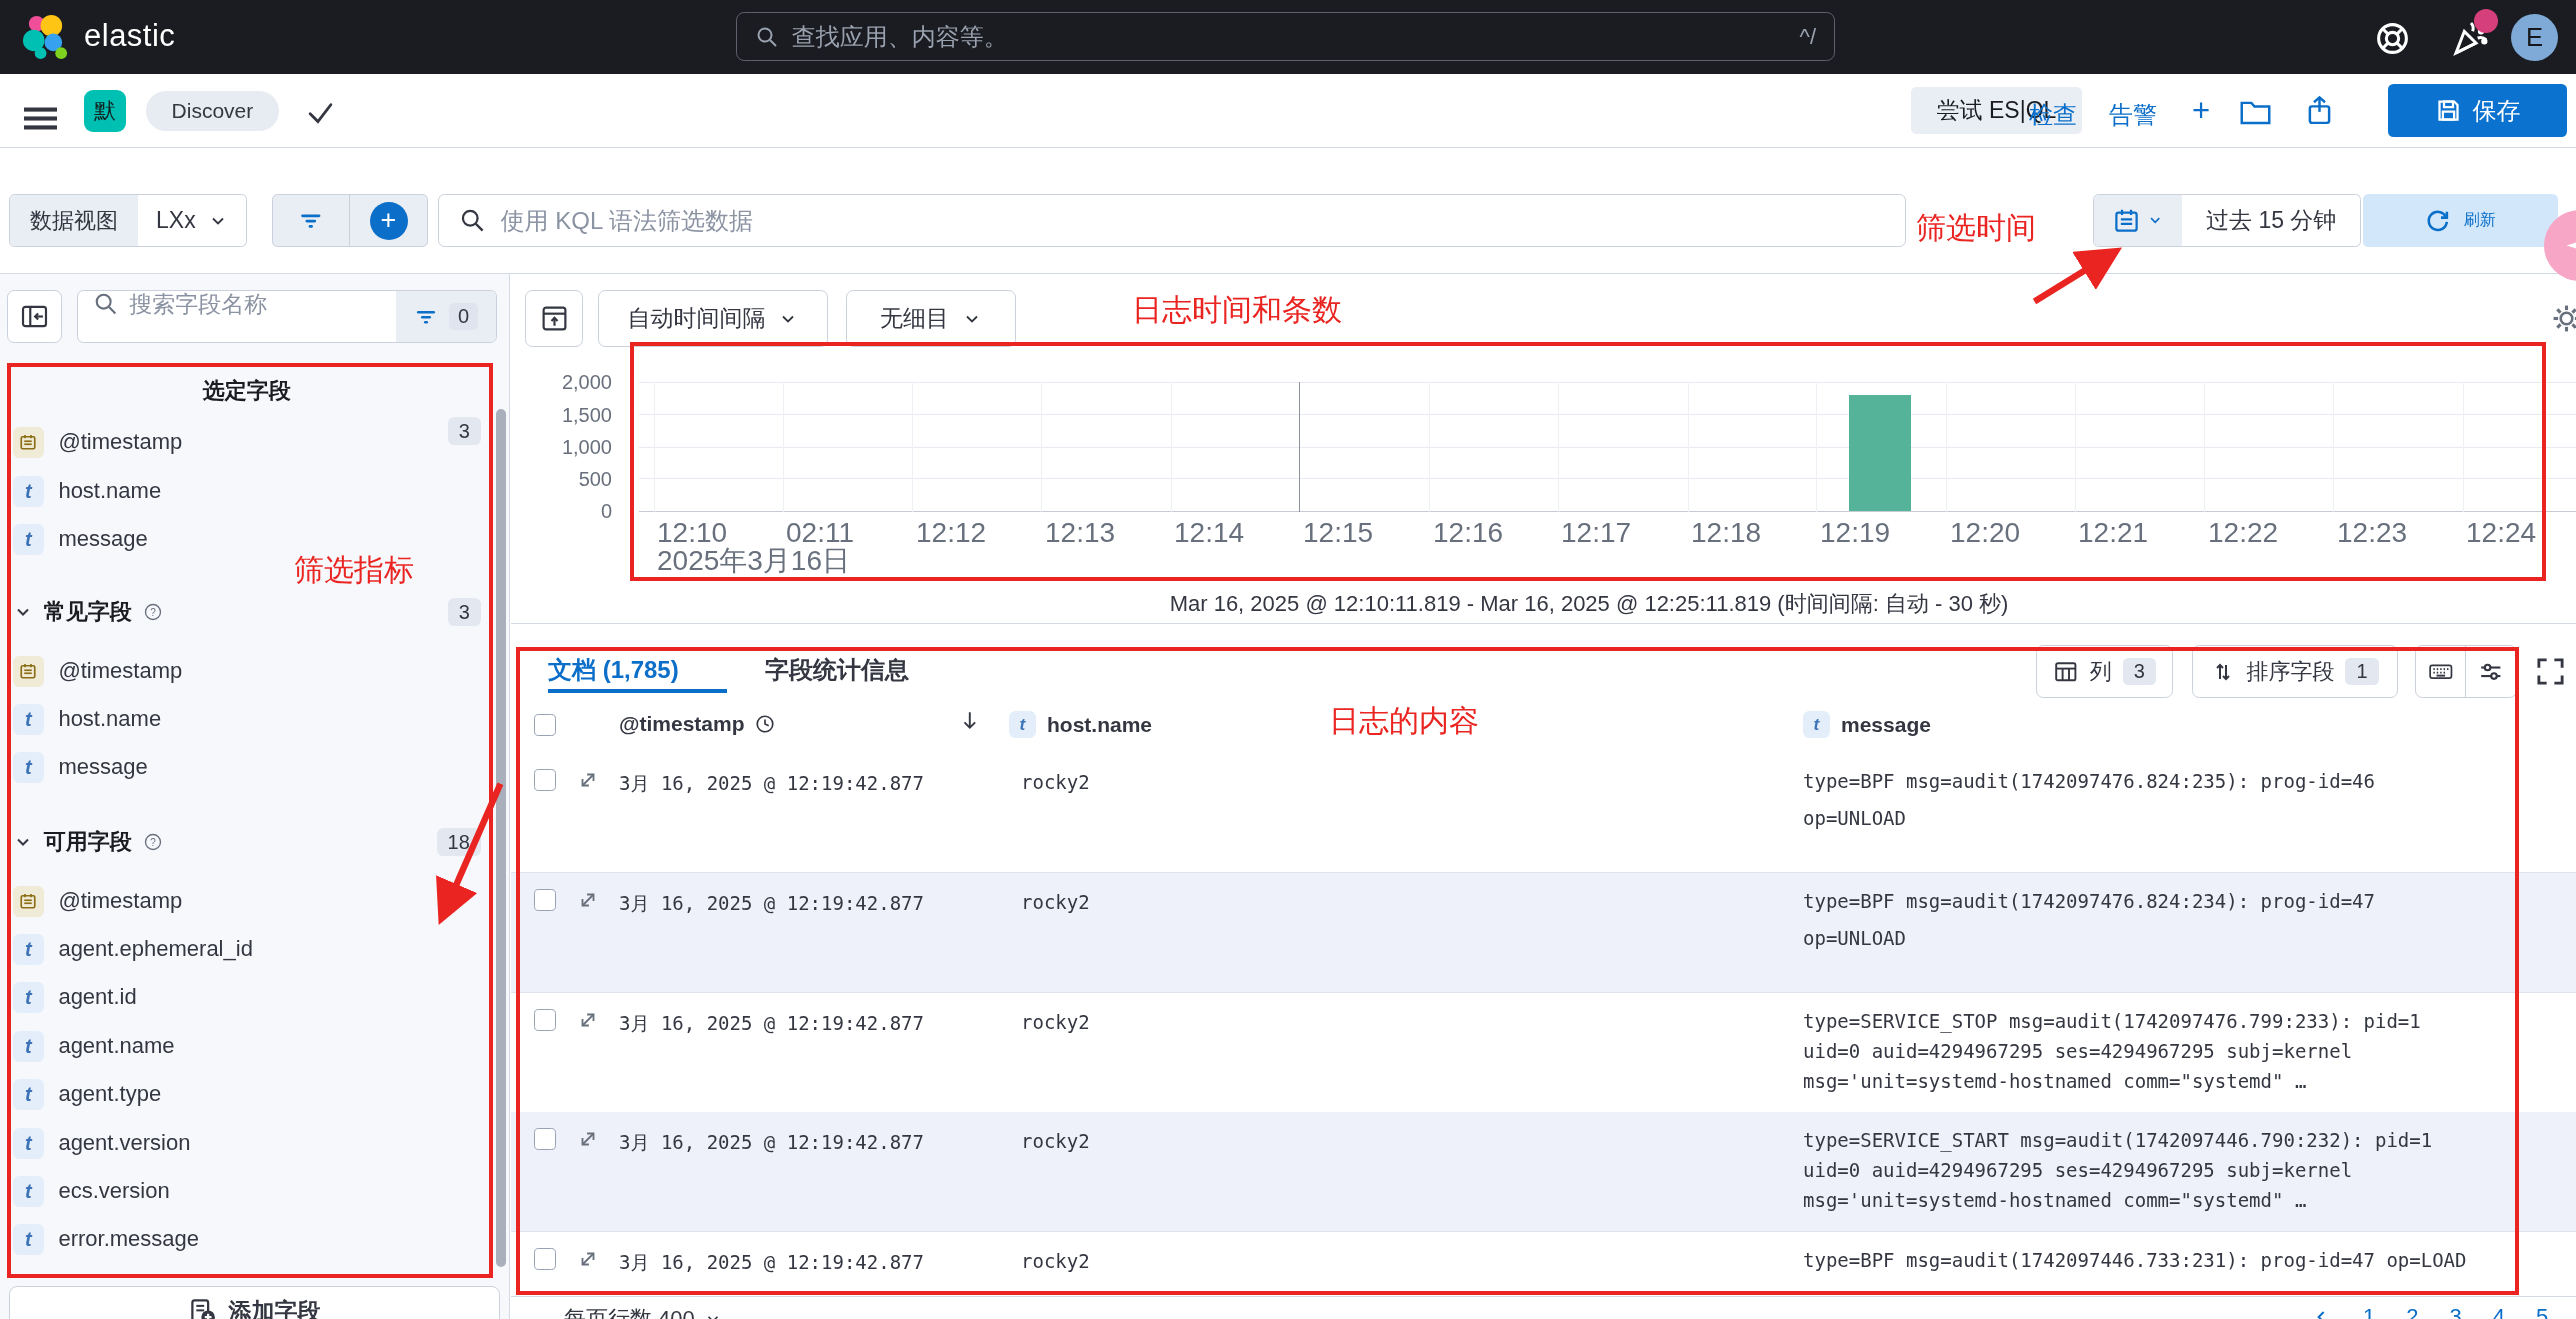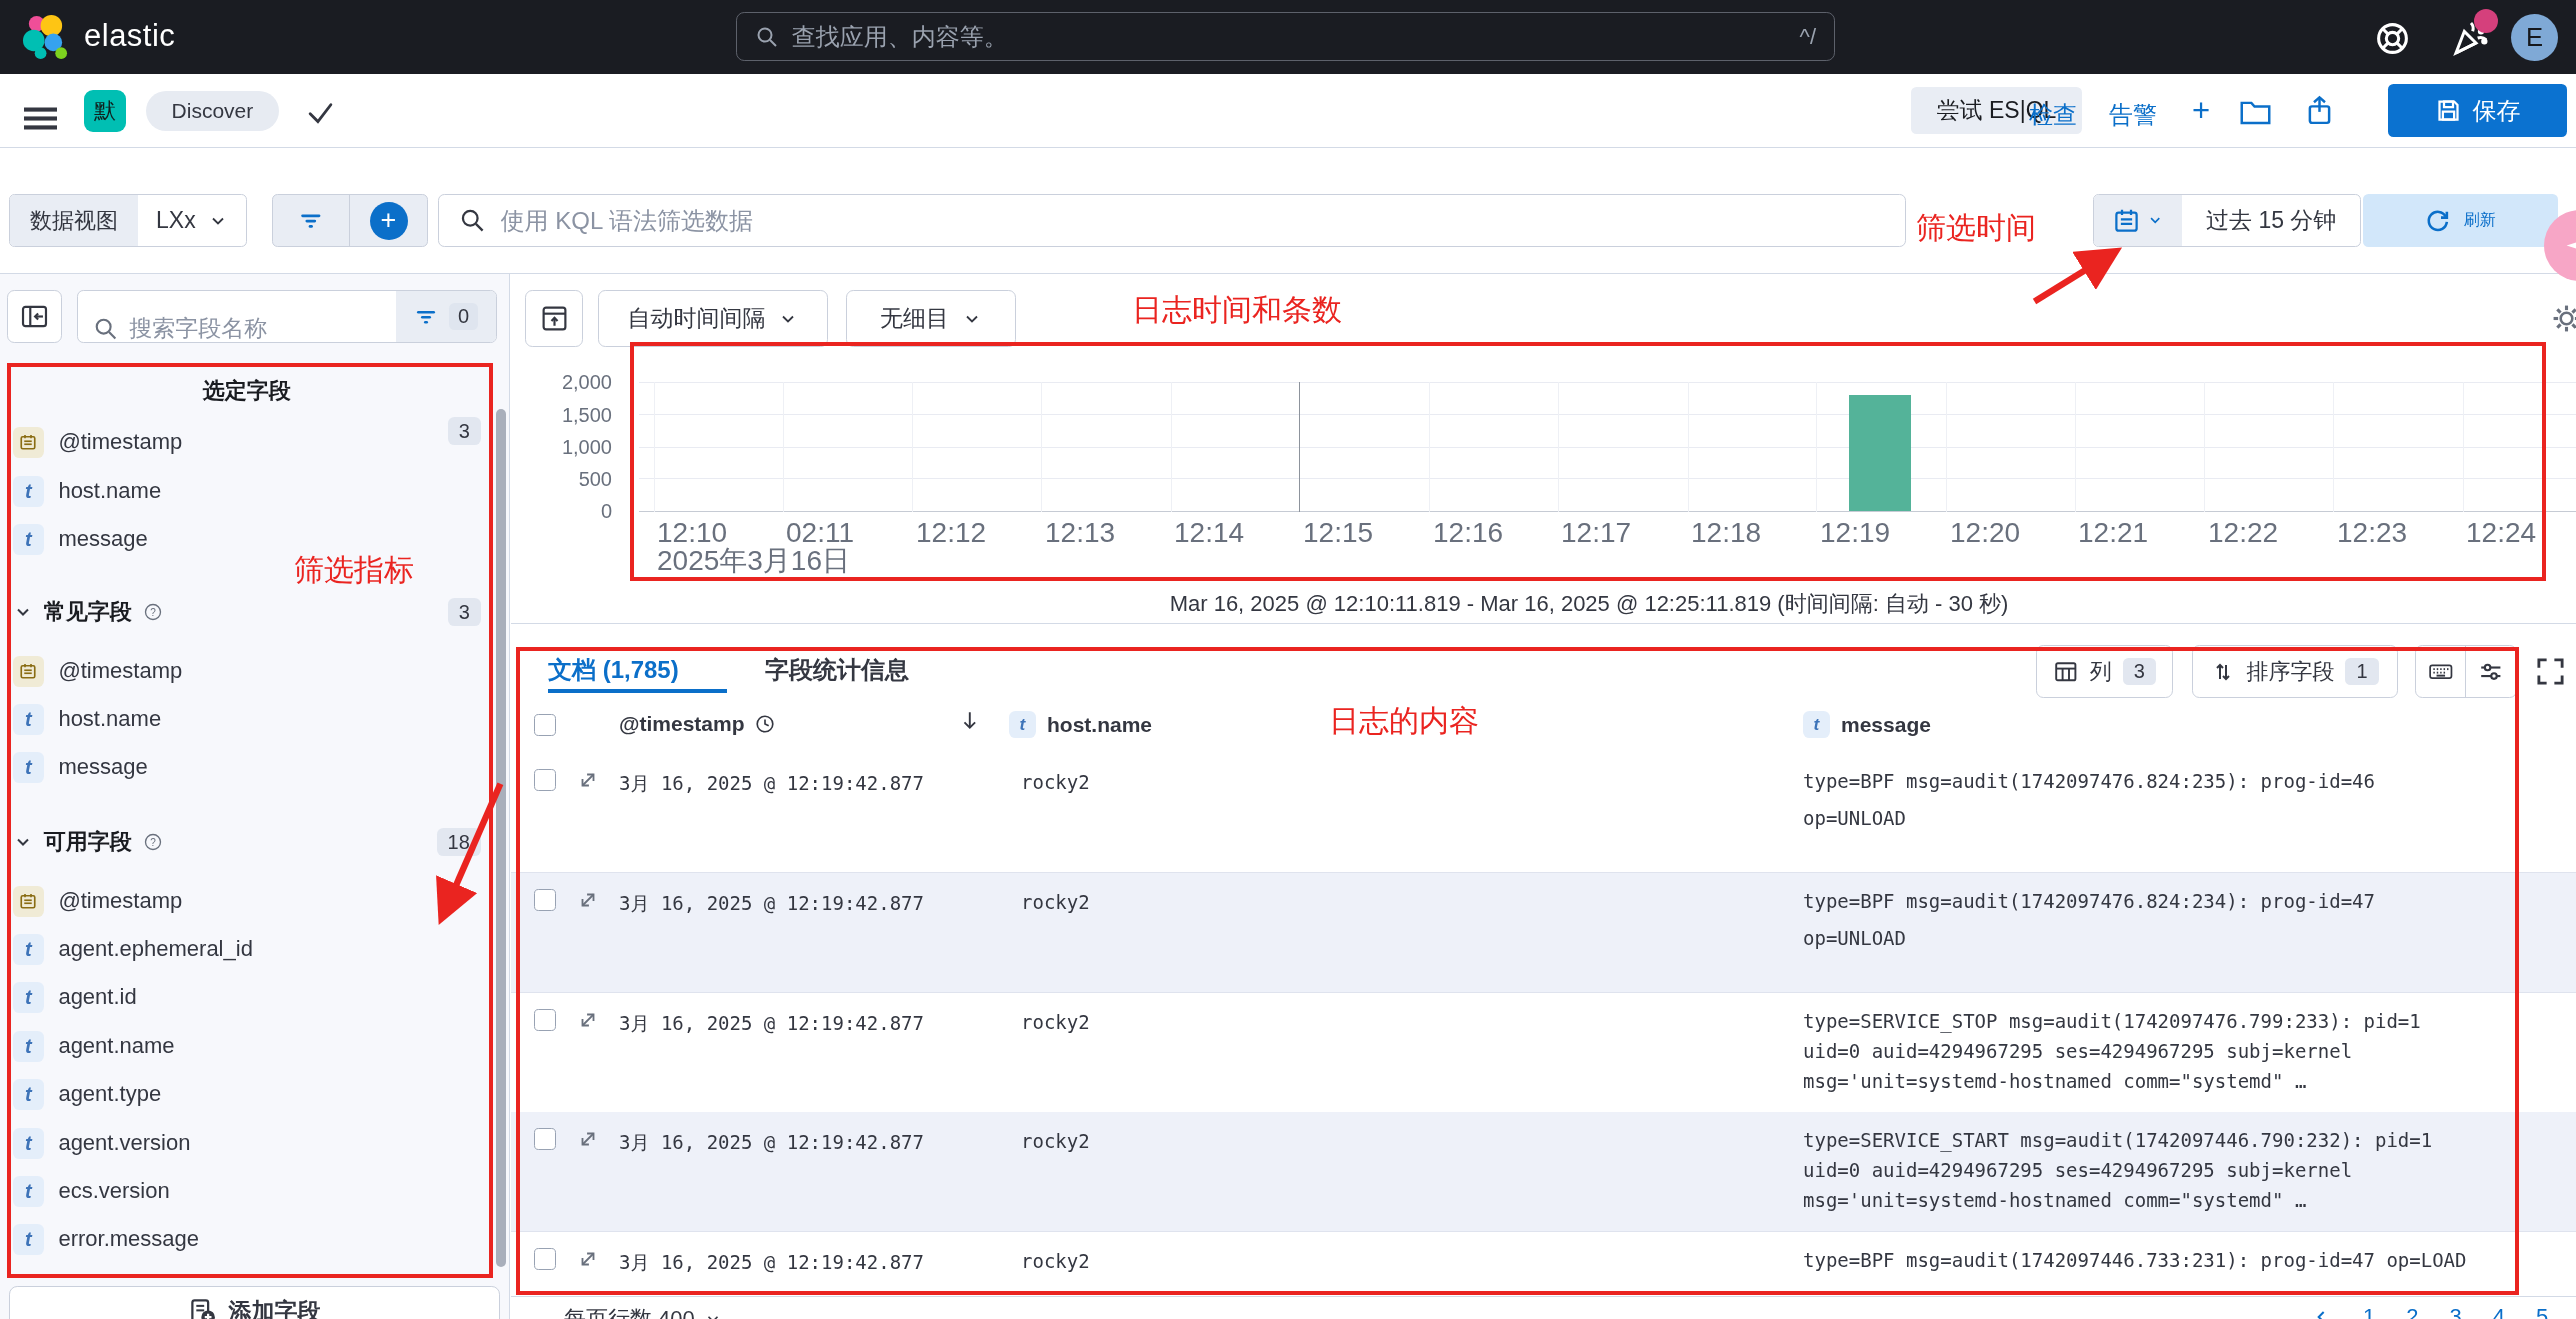--- a/index.html
+++ b/index.html
@@ -44,21 +44,21 @@
   .kql input { flex:1; border:none; outline:none; font-size:24px; color:#343741; font-family:inherit; margin-left:14.6px; }
   .kql input::placeholder { color:#8b93a3; }
   .refresh-btn { left:2363px; top:194px; width:195px; height:53px; background:#d2e7fa; border-radius:5.5px;
     color:#0b6fc9; font-size:16px; display:flex; align-items:center; justify-content:center; gap:12.8px; }
   .assistant-bubble { left:2544px; top:210px; width:71px; height:71px; border-radius:50%; background:#f7a6c6;
     display:flex; align-items:center; justify-content:center; }
 
   
   .sidebar { left:0; top:274px; width:510px; height:1046px; background:#f7f8fc; border-right:0.9px solid #d3dae6; }
   .side-search { left:77px; top:290px; width:420px; height:53px; border:0.9px solid #cad0dc; border-radius:6.4px;
-    background:#fff; display:flex; align-items:flex-end; overflow:hidden; }
+    background:#fff; display:flex; align-items:flex-start; overflow:hidden; }
   .side-search input { flex:1; border:none; outline:none; font-size:23px; font-family:inherit; color:#343741; margin-left:11px; min-width:0;}
   .side-search input::placeholder { color:#8b93a3; }
   .icon-btn { border:0.9px solid #cad0dc; border-radius:7.3px; background:#fff; display:flex; align-items:center; justify-content:center; }
   .sect-head { left:12.8px; width:468px; height:40px; display:flex; align-items:center; gap:11px; }
   .sect-title { font-size:22px; font-weight:700; color:#1a1c21; }
   .count-badge { margin-left:auto; background:#e2e7f0; border-radius:6.4px; padding:2.7px 11px; font-size:20px; color:#343741; }
   .field-row { left:12.8px; width:457px; height:48px; display:flex; align-items:center; gap:14.6px; }
   .field-name { font-size:22px; color:#343741; }
   .ticon { width:31px; height:31px; border-radius:6.4px; background:#e4eefa; color:#3d73b8; font-style:italic;
     font-weight:700; font-size:20px; display:flex; align-items:center; justify-content:center; flex:none; }

